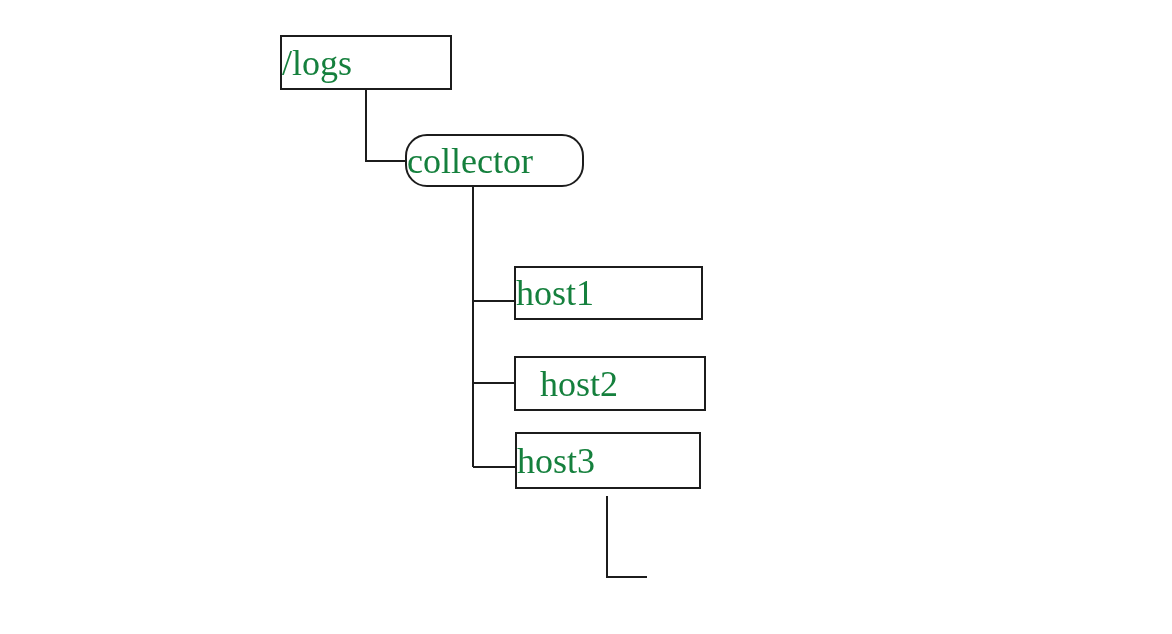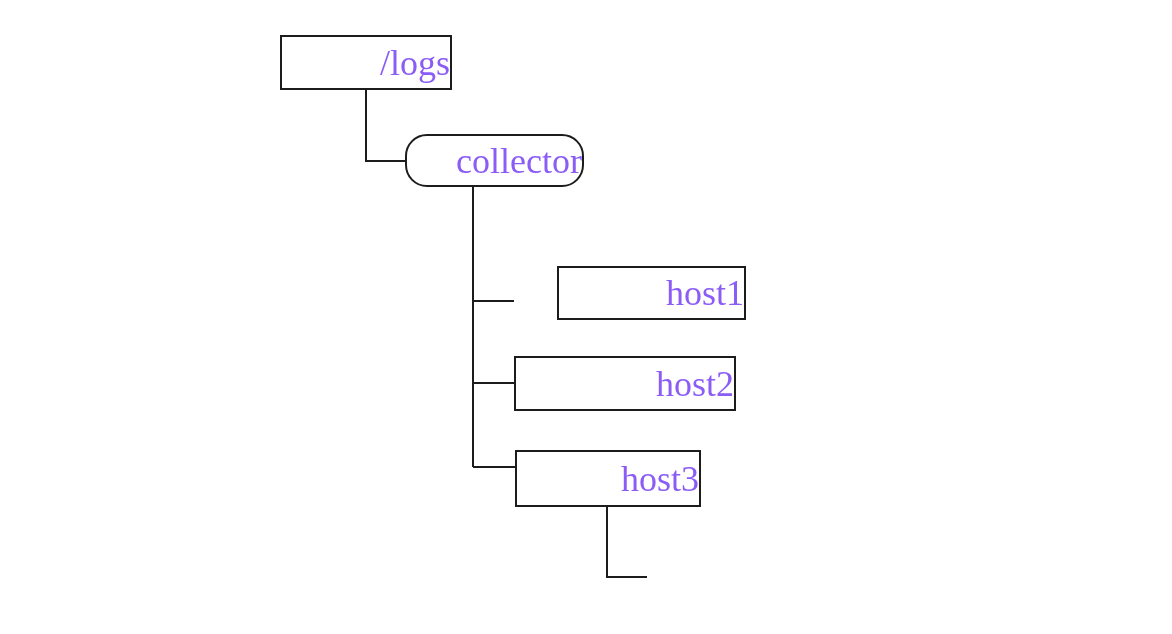--- a/index.html
+++ b/index.html
@@ -22,32 +22,32 @@
     width: 1172px;
     height: 634px;
   }
   .node {
     position: absolute;
     box-sizing: border-box;
     background: #ffffff;
     border: 2px solid #1c1c1c;
     display: flex;
     align-items: center;
-    justify-content: flex-end;
+    justify-content: flex-start;
     font-size: 36px;
     line-height: 1;
-    color: #8b5cf6;
+    color: #15803d;
     white-space: nowrap;
   }
   
   .node-logs      { left: 280px; top: 35px;  width: 172px; height: 55px; }
   .node-collector { left: 405px; top: 134px; width: 179px; height: 53px; border-radius: 22px; }
-  .node-host1     { left: 514px; top: 266px; width: 189px; height: 54px; margin-left: 43px; }
-  .node-host2     { left: 514px; top: 356px; width: 222px; height: 55px; }
-  .node-host3     { left: 515px; top: 450px; width: 186px; height: 57px; }
+  .node-host1     { left: 514px; top: 266px; width: 189px; height: 54px; }
+  .node-host2     { left: 514px; top: 356px; width: 192px; height: 55px; padding-left: 24px; }
+  .node-host3     { left: 515px; top: 432px; width: 186px; height: 57px; }
   .node-status    { left: 647px; top: 548px; width: 188px; height: 58px; }
   polyline {
     fill: none;
     stroke: #1c1c1c;
     stroke-width: 2;
   }
 </style>
 </head>
 <body>
 

